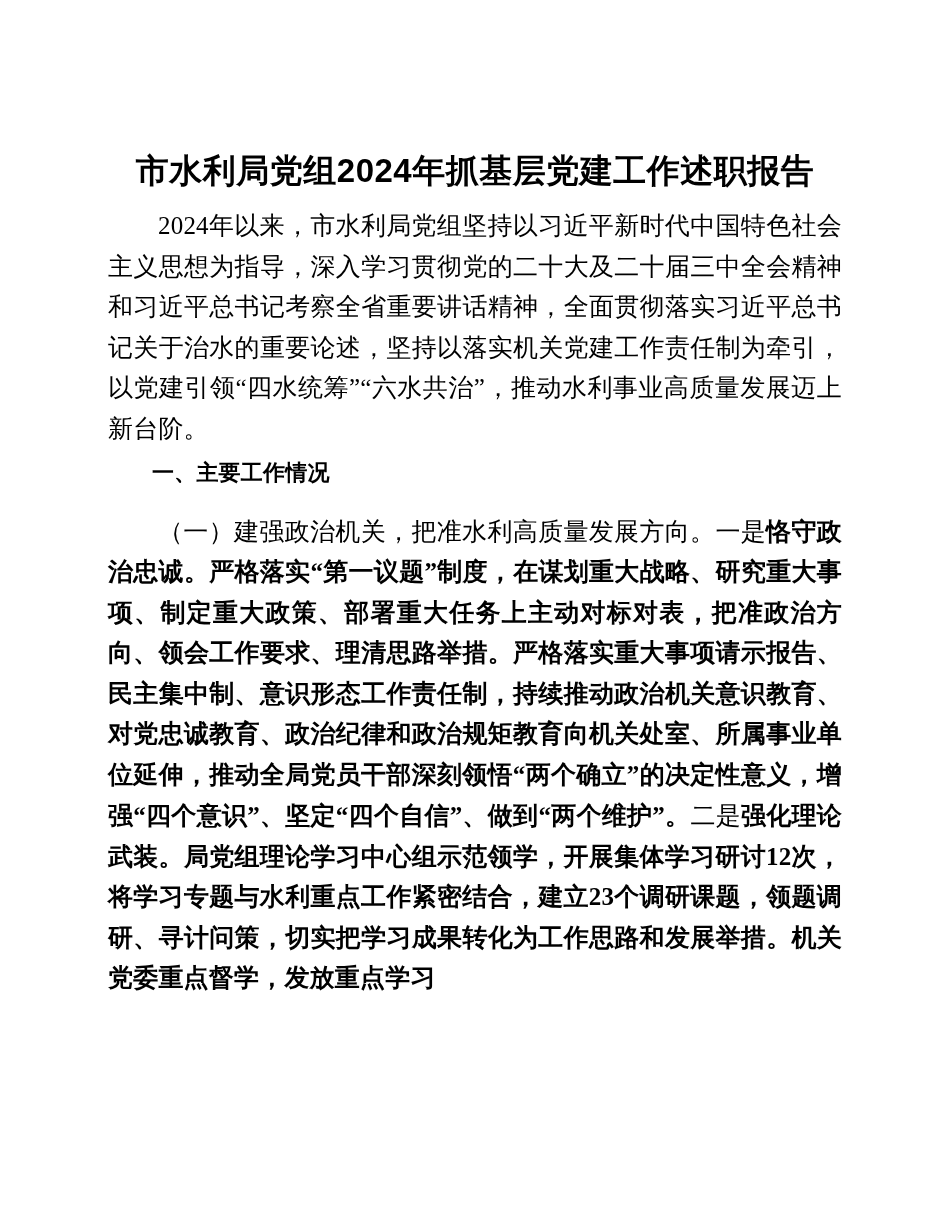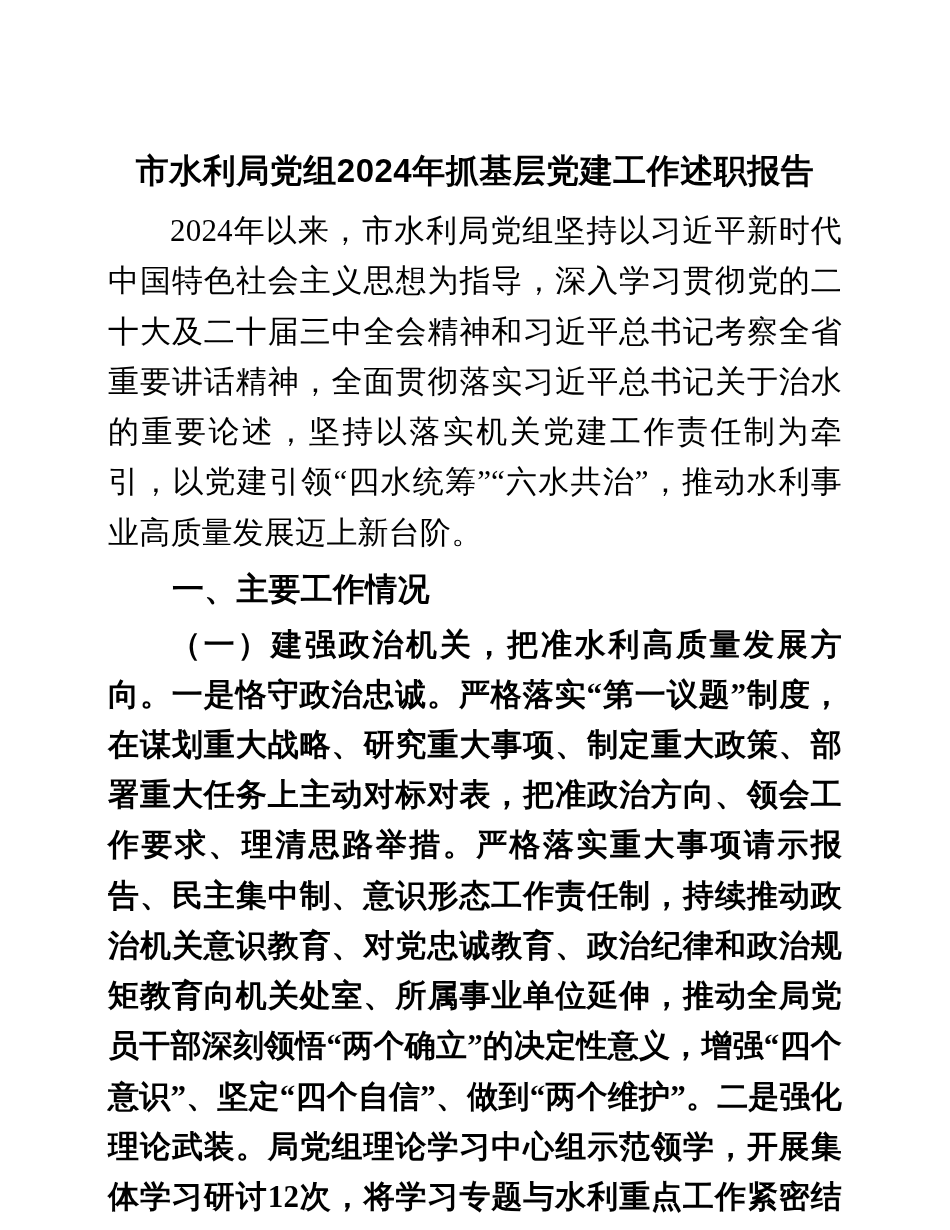--- a/index.html
+++ b/index.html
@@ -25,40 +25,40 @@
     font-family: "Liberation Sans", "DejaVu Sans", sans-serif;
     font-weight: bold;
     font-size: 33px;
     line-height: 1.28;
     text-align: center;
     letter-spacing: 0.5px;
     margin: 0 0 14px 0;
     white-space: nowrap;
   }
   .para {
-    font-size: 31px;
+    font-size: 25px;
     line-height: 1.62;
     text-align: justify;
     text-justify: inter-ideograph;
     text-indent: 2em;
     margin: 0 0 2px 0;
     letter-spacing: 0.2px;
   }
   .heading-1 {
     font-family: "Liberation Sans", "DejaVu Sans", sans-serif;
     font-weight: bold;
-    font-size: 32px;
+    font-size: 22px;
     line-height: 1.62;
     text-indent: 2em;
-    margin: 6px 0 4px 0;
+    margin: 6px 0 20px 0;
     letter-spacing: 0.2px;
   }
   .para .bold-run {
     font-family: "Liberation Sans", "DejaVu Sans", sans-serif;
-    font-weight: bold;
+    font-weight: normal;
   }
   .para .normal-run {
     font-family: "Liberation Serif", "DejaVu Serif", serif;
     font-weight: bold;
   }
 </style>
 </head>
 <body>
 
 <div class="page">

